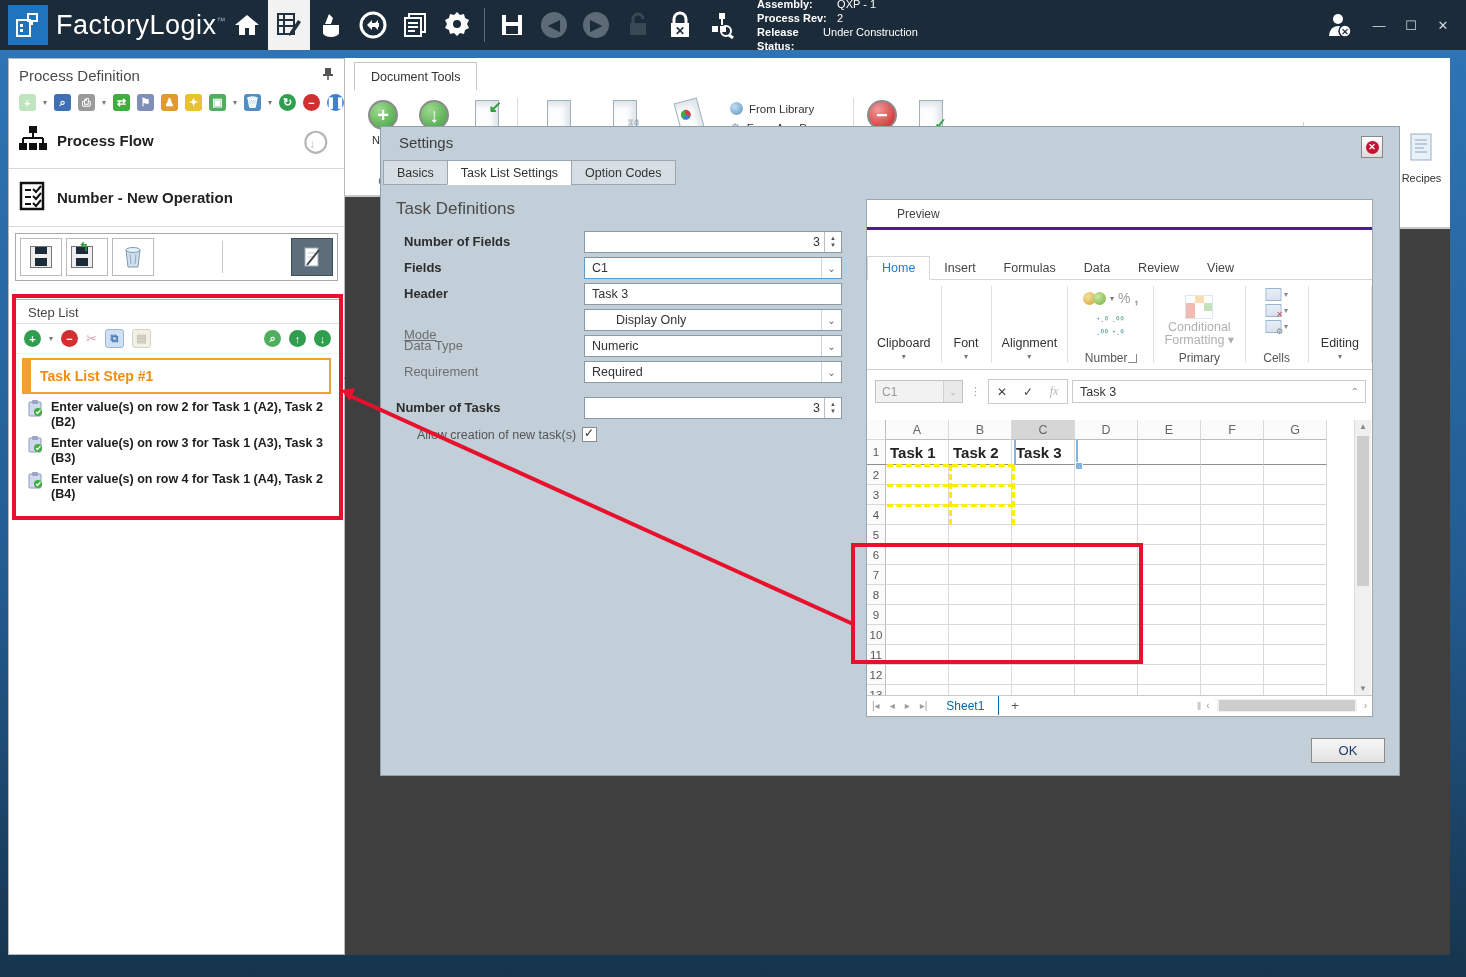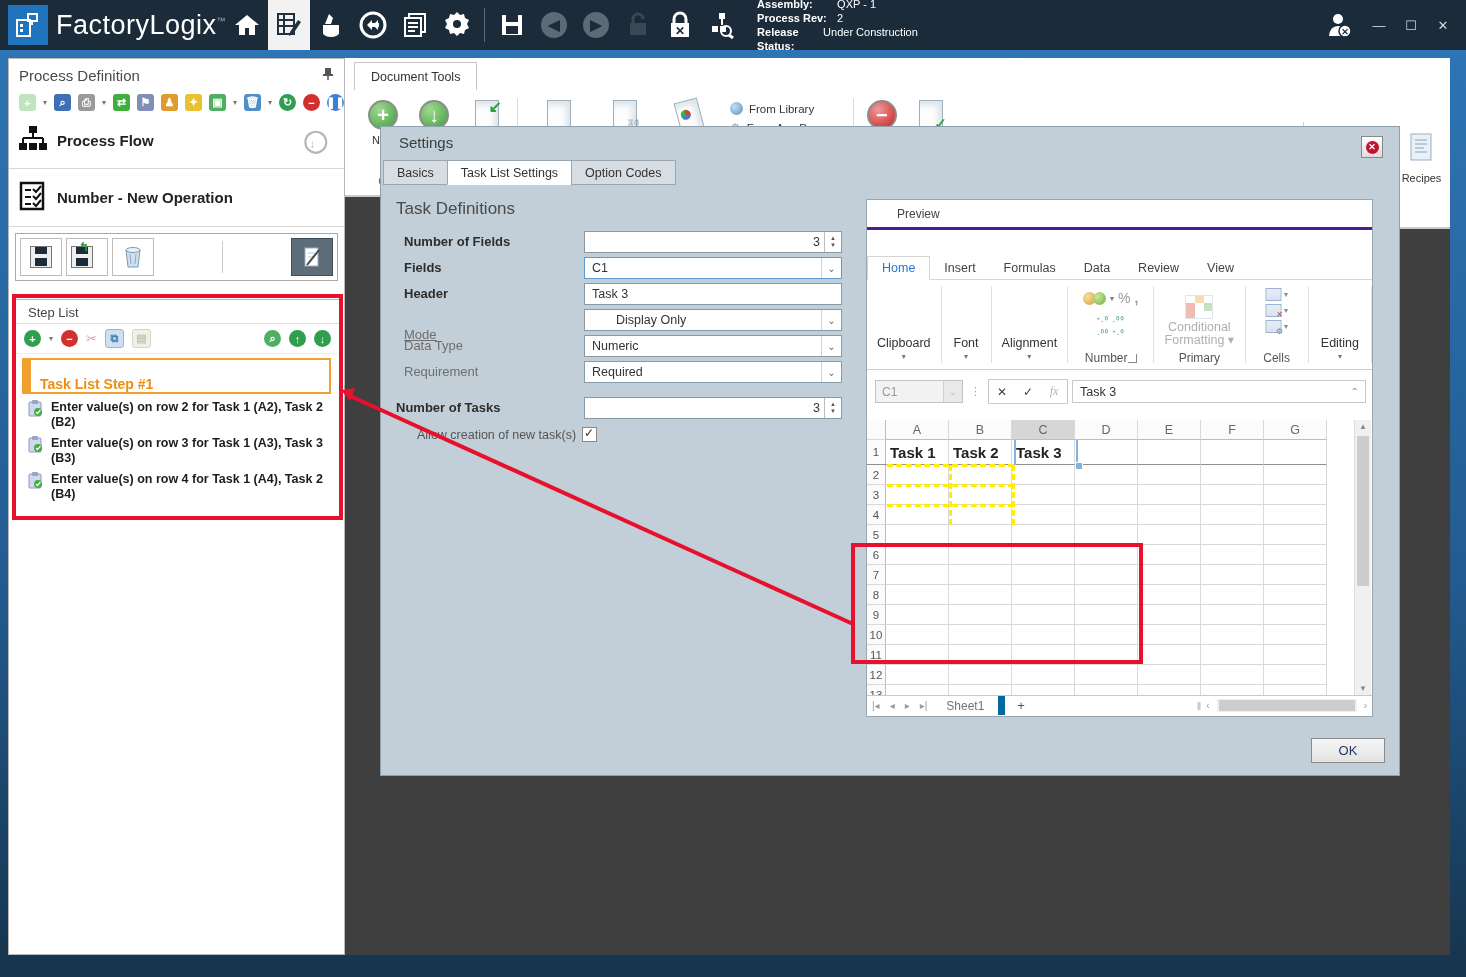--- a/index.html
+++ b/index.html
@@ -36,21 +36,21 @@
   .lp-btnbar{border:1px solid #a9a9a9;margin:6px 6px;height:42px;display:flex;align-items:center;padding:2px 4px;gap:4px;}
   .lp-btn{width:40px;height:36px;border:1px solid #bbb;display:flex;align-items:center;justify-content:center;background:#fff;}
   .lp-btn.active{background:#5d6d79;border-color:#3f4e59;margin-left:auto;}
   .lp-btnbar .bar-sep{width:1px;height:32px;background:#c9c9c9;margin-left:auto;}
   .lp-check{display:flex;align-items:center;gap:7px;padding:12px 10px 0 22px;font-size:12.5px;color:#333;}
   .cbox{width:13px;height:13px;border:1px solid #8a8a8a;background:#fff;flex:0 0 auto;}
   .steplist{position:absolute;left:6px;top:240px;width:325px;height:218px;border:1px solid #b5b5b5;background:#fff;box-sizing:border-box;}
   .sl-title{font-size:13px;color:#444;padding:5px 0 3px 12px;border-bottom:1px solid #ddd;}
   .sl-tools{display:flex;align-items:center;gap:8px;padding:5px 8px;border-bottom:1px solid #eee;}
   .sl-tools .sp{flex:1;}
-  .sel-step{border:2px solid #f0a132;margin:4px 8px 2px 6px;position:relative;display:flex;align-items:flex-end;height:32px;}
+  .sel-step{border:2px solid #f0a132;margin:4px 8px 2px 6px;position:relative;display:flex;align-items:center;height:32px;}
   .sel-step .obar{position:absolute;left:0;top:0;bottom:0;width:7px;background:#f0a132;}
   .sel-step .txt{color:#ef8e10;font-weight:bold;font-size:14px;margin-left:16px;}
   .sel-step .chev{position:absolute;right:-22px;color:#777;font-size:11px;}
   .step-item{display:flex;gap:7px;padding:4px 10px 2px 12px;font-size:12.5px;font-weight:bold;color:#1d1d1d;line-height:15px;}
   .clip-ic{flex:0 0 16px;}
   
   .tabstrip{position:absolute;left:0;top:0;width:1105px;height:32px;background:#fff;border-bottom:1px solid #e0e0e0;}
   .doctab{position:absolute;left:9px;top:4px;height:28px;padding:0 16px;border:1px solid #c5c5c5;border-bottom:none;background:#fff;display:flex;align-items:center;font-size:12.5px;color:#333;}
   .ribbon{position:absolute;left:0;top:32px;width:1105px;height:107px;background:#fff;border-bottom:2px solid #c9c9c9;box-sizing:border-box;}
   .rib-groups{position:absolute;left:12px;top:4px;height:96px;display:flex;}
@@ -140,21 +140,21 @@
   .vscroll .a.dn{position:absolute;bottom:0;width:100%;}
   
   .selC1{position:absolute;left:147px;top:20px;width:64px;height:25px;border-left:2px solid #84b4de;border-right:2px solid #84b4de;pointer-events:none;box-sizing:border-box;}
   .handle{position:absolute;left:208px;top:42px;width:6px;height:6px;background:#84b4de;border:1px solid #fff;}
   .ydash{position:absolute;pointer-events:none;}
   .ydash.h{height:0;border-top:3px dashed #ffee00;}
   .ydash.v{width:0;border-left:3px dashed #ffee00;}
   
   .sheetbar{position:absolute;left:0;bottom:1px;width:505px;height:19px;border-top:1px solid #c9c9c9;display:flex;align-items:center;font-size:11px;color:#777;background:#fff;}
   .nav{padding:0 5px;color:#9a9a9a;font-size:10px;}
-  .sheetname{color:#737373;font-size:12px;padding:0 14px;border-right:7px solid #0369a1;height:100%;display:flex;align-items:center;}
+  .sheetname{color:#0369a1;font-size:12px;padding:0 14px;border-right:1px solid #0369a1;height:100%;display:flex;align-items:center;}
   .addsheet{padding:0 12px;color:#555;font-size:13px;}
   .hsplit{margin-left:auto;color:#aaa;}
   .hscroll{width:140px;height:13px;background:#f0f0f0;display:flex;align-items:center;margin:0 2px;}
   .hscroll .th{flex:1;height:11px;background:#cdcdcd;margin:0 2px;}
   
   svg.anno{position:absolute;left:0;top:0;pointer-events:none;z-index:50;}
   .floppy{width:20px;height:20px;background:#fff;position:relative;}
   .floppy.c{background:#eee;border:1px solid #777;}
   .floppy:before{content:"";position:absolute;left:4px;top:0;width:12px;height:7px;background:#1c2b39;}
   .floppy:after{content:"";position:absolute;left:4px;bottom:1px;width:12px;height:8px;background:#1c2b39;}

